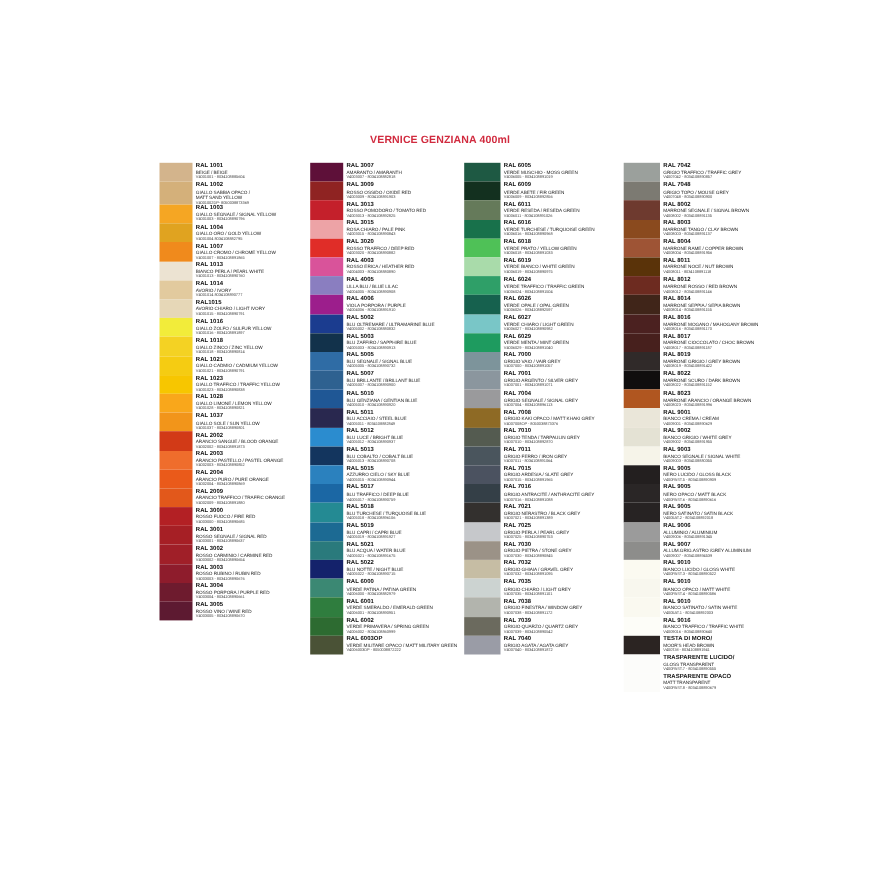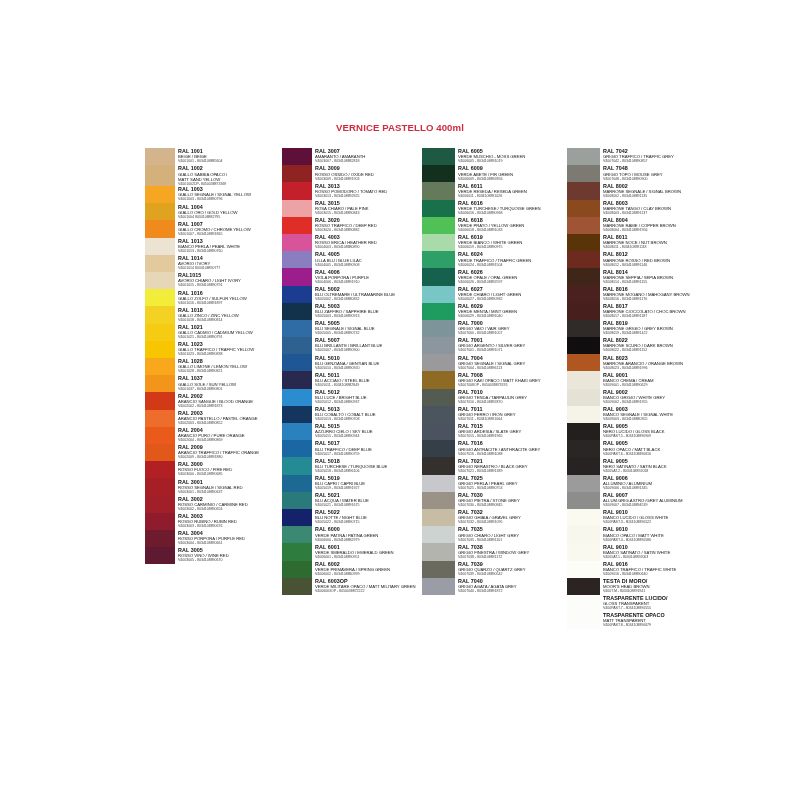--- a/index.html
+++ b/index.html
@@ -59,21 +59,21 @@
     font-size:3.6px;color:#444;line-height:4.5px;
     white-space:nowrap;letter-spacing:-.05px;
   }
 </style>
 </head>
 <body>
 
 <div id="sheet">
 
   <div class="title-block">
-    <div class="title-sub">VERNICE PASTELLO 400ml</div>
+    <div class="title-sub">VERNICE GENZIANA 400ml</div>
   </div>
 
   <div class="columns">
       <div class="col col-0">
         <div class="row">
           <div class="sw" style="background: rgb(211, 180, 140);"></div>
           <div class="txt">
             <div class="ral">RAL 1001</div>
             <div class="nm">BEIGE / BEIGE</div>
             <div class="cd">V4001001 - 8034108885604</div>

